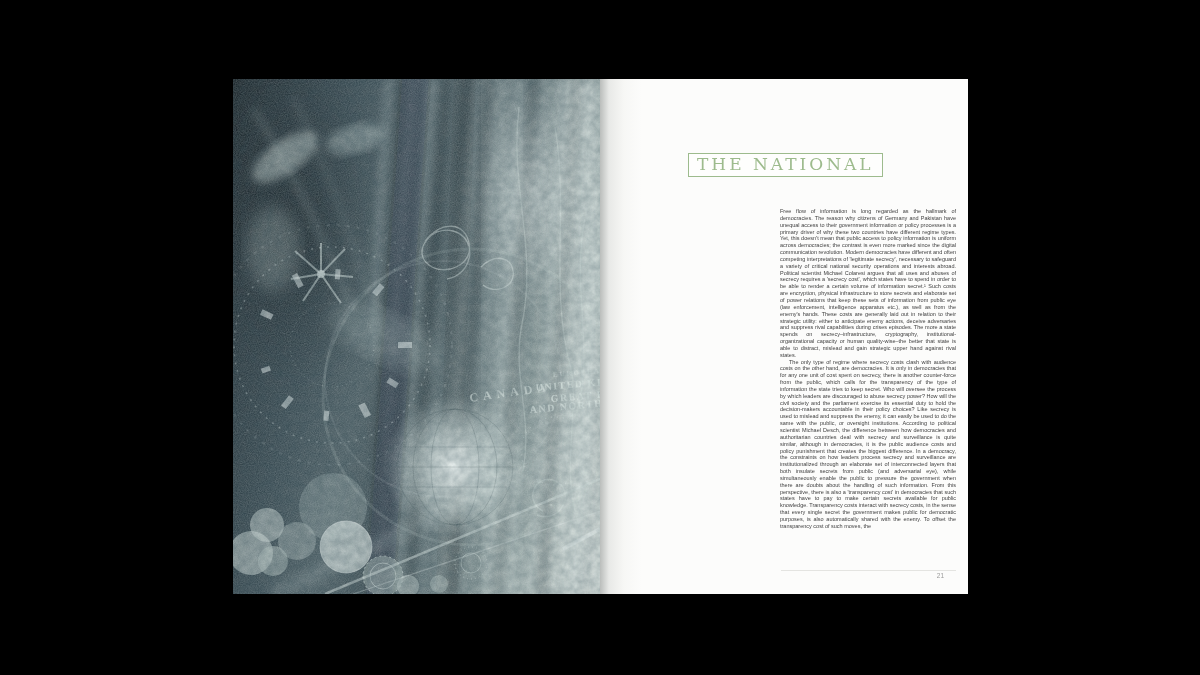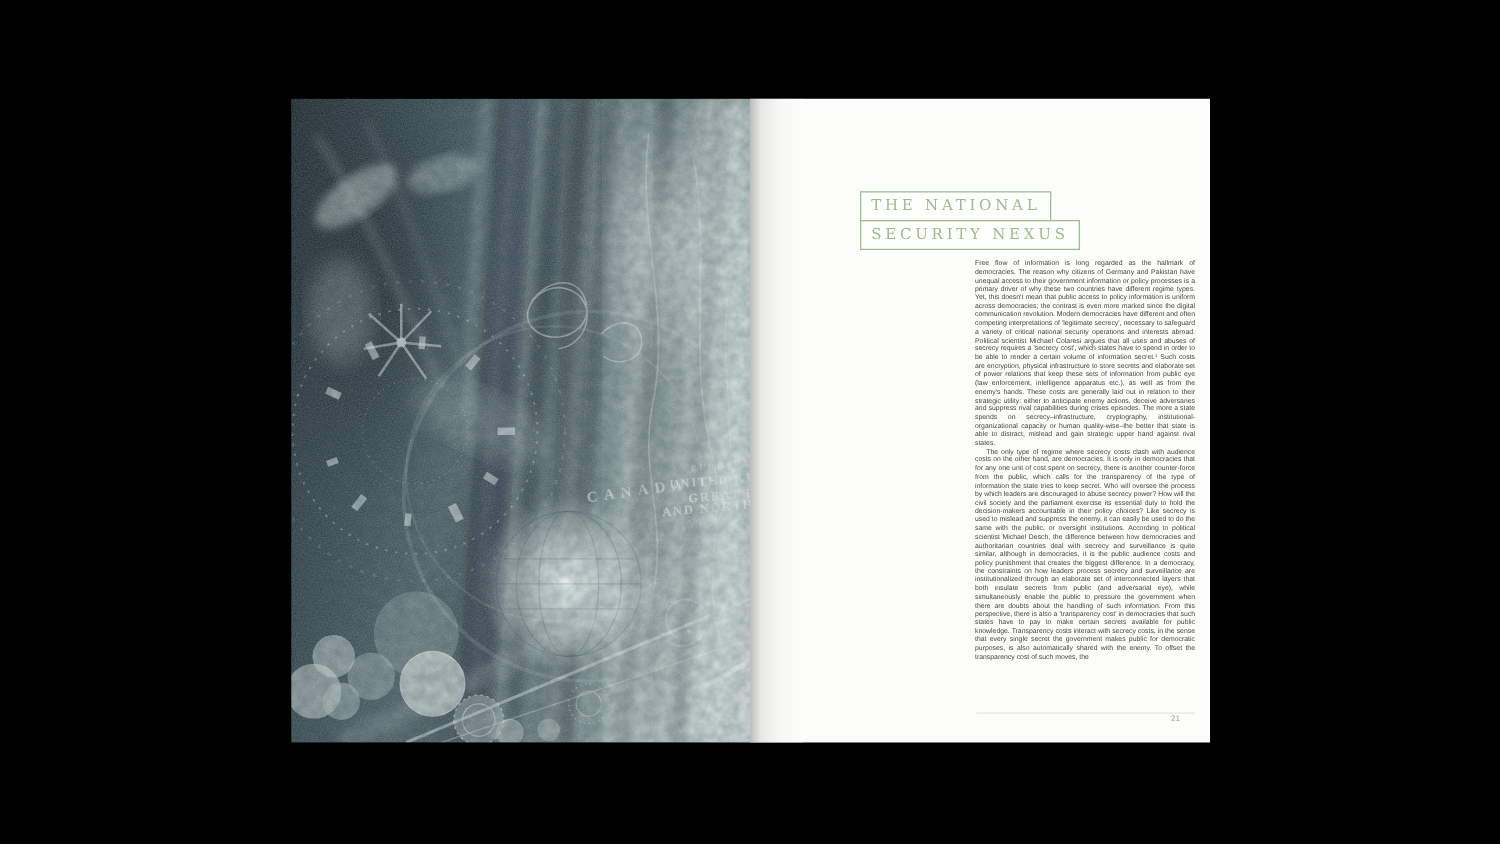--- a/index.html
+++ b/index.html
@@ -23,21 +23,21 @@
   .art-darkcorner{position:absolute;left:-20px;top:-20px;width:170px;height:340px;filter:blur(12px);
     background:radial-gradient(closest-side,rgba(4,10,14,.55),rgba(4,10,14,0));}
   .art-svg{position:absolute;inset:0;}
 
   
   .page-right{position:relative;width:368px;height:515px;background:#fcfcfb;overflow:hidden;}
   .gutter-shadow{position:absolute;left:0;top:0;bottom:0;width:42px;
     background:linear-gradient(90deg,#babdbb 0,#e8e9e7 9px,#f7f7f5 24px,#fcfcfb 42px);}
   .title-block{position:absolute;left:88px;top:74px;}
   .title-box{display:inline-block;border:1px solid #9dbb8d;color:#9dbb8d;background:rgba(255,255,255,.6);
-    font-family:"DejaVu Serif",serif;font-size:12px;line-height:19px;letter-spacing:3px;
+    font-family:"DejaVu Serif",serif;font-size:17px;line-height:19px;letter-spacing:3px;
     padding:1px 8px 2px 8px;white-space:nowrap;}
   .title-row{display:block;}
   .title-row+.title-row .title-box{margin-top:-1px;}
   .article{position:absolute;left:180px;top:129px;width:176px;color:#414141;
     font-size:5.5px;line-height:6.85px;text-align:justify;}
   .article p{margin:0;}
   .article p+p{text-indent:9px;}
   .footer-rule{position:absolute;left:181px;top:491px;width:175px;height:1px;background:#e4e4e1;}
   .page-number{position:absolute;top:493px;right:24px;font-size:6.5px;color:#9a9a9a;}
 </style>
@@ -210,23 +210,20 @@
       </svg>
     </div>
 
     <div class="page-right">
       <div class="gutter-shadow"></div>
 
       <div class="title-block">
         <span class="title-row">
           <span class="title-box">THE NATIONAL</span>
         </span>
-        <span class="title-row">
-          <span class="title-box">SECURITY NEXUS</span>
-        </span>
       </div>
 
       <div class="article">
         <p>Free flow of information is long regarded as the hallmark of democracies. The reason why citizens of Germany and Pakistan have unequal access to their government information or policy processes is a primary driver of why these two countries have different regime types. Yet, this doesn't mean that public access to policy information is uniform across democracies; the contrast is even more marked since the digital communication revolution. Modern democracies have different and often competing interpretations of 'legitimate secrecy', necessary to safeguard a variety of critical national security operations and interests abroad. Political scientist Michael Colaresi argues that all uses and abuses of secrecy requires a 'secrecy cost', which states have to spend in order to be able to render a certain volume of information secret.¹ Such costs are encryption, physical infrastructure to store secrets and elaborate set of power relations that keep these sets of information from public eye (law enforcement, intelligence apparatus etc.), as well as from the enemy's hands. These costs are generally laid out in relation to their strategic utility: either to anticipate enemy actions, deceive adversaries and suppress rival capabilities during crises episodes. The more a state spends on secrecy–infrastructure, cryptography, institutional-organizational capacity or human quality-wise–the better that state is able to distract, mislead and gain strategic upper hand against rival states.</p>
         <p>The only type of regime where secrecy costs clash with audience costs on the other hand, are democracies. It is only in democracies that for any one unit of cost spent on secrecy, there is another counter-force from the public, which calls for the transparency of the type of information the state tries to keep secret. Who will oversee the process by which leaders are discouraged to abuse secrecy power? How will the civil society and the parliament exercise its essential duty to hold the decision-makers accountable in their policy choices? Like secrecy is used to mislead and suppress the enemy, it can easily be used to do the same with the public, or oversight institutions. According to political scientist Michael Desch, the difference between how democracies and authoritarian countries deal with secrecy and surveillance is quite similar, although in democracies, it is the public audience costs and policy punishment that creates the biggest difference. In a democracy, the constraints on how leaders process secrecy and surveillance are institutionalized through an elaborate set of interconnected layers that both insulate secrets from public (and adversarial eye), while simultaneously enable the public to pressure the government when there are doubts about the handling of such information. From this perspective, there is also a 'transparency cost' in democracies that such states have to pay to make certain secrets available for public knowledge. Transparency costs interact with secrecy costs, in the sense that every single secret the government makes public for democratic purposes, is also automatically shared with the enemy. To offset the transparency cost of such moves, the</p>
       </div>
 
       <div class="footer-rule"></div>
       <div class="page-number">21</div>
     </div>

